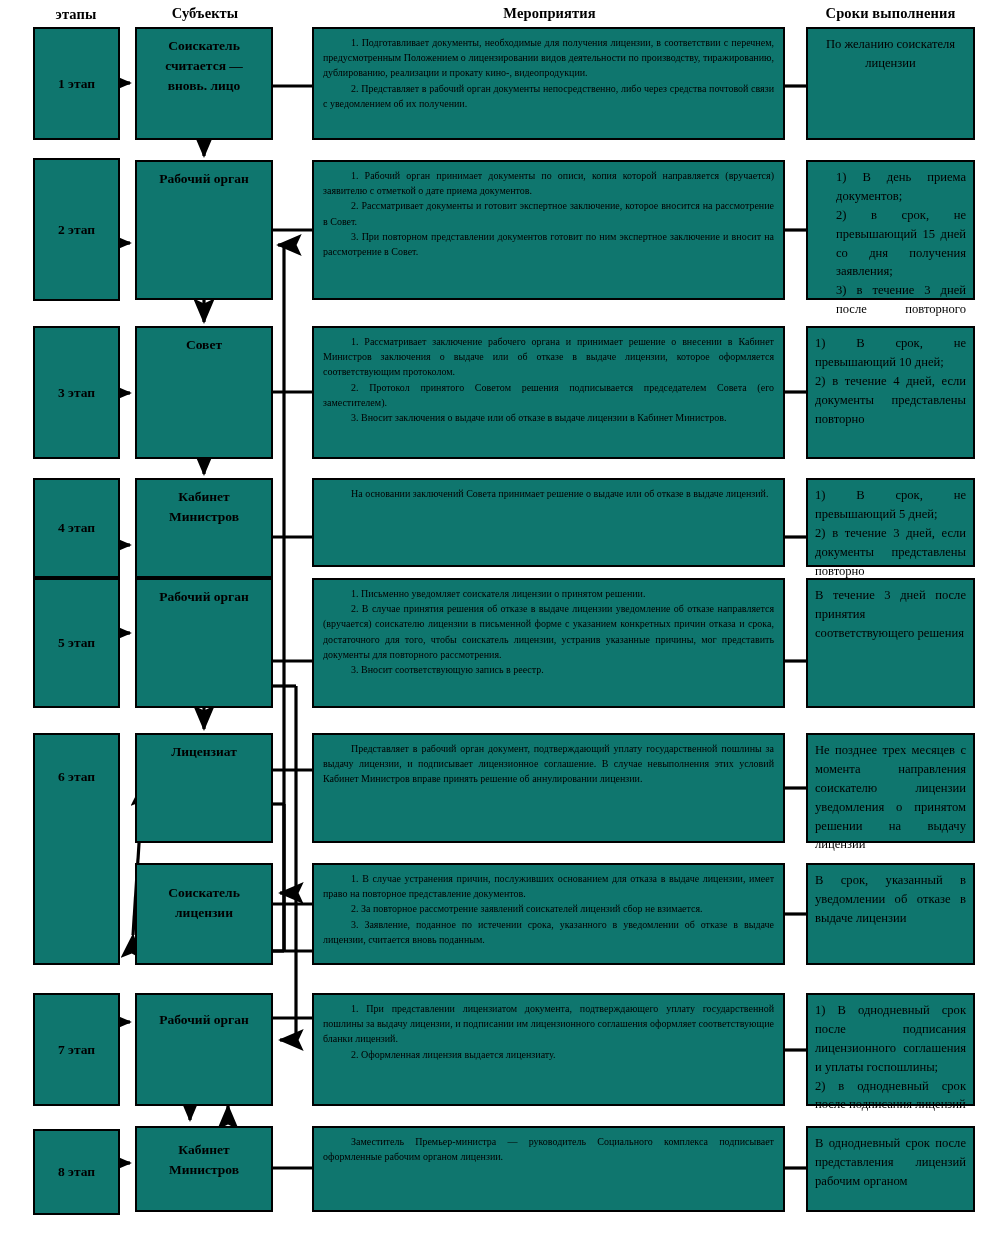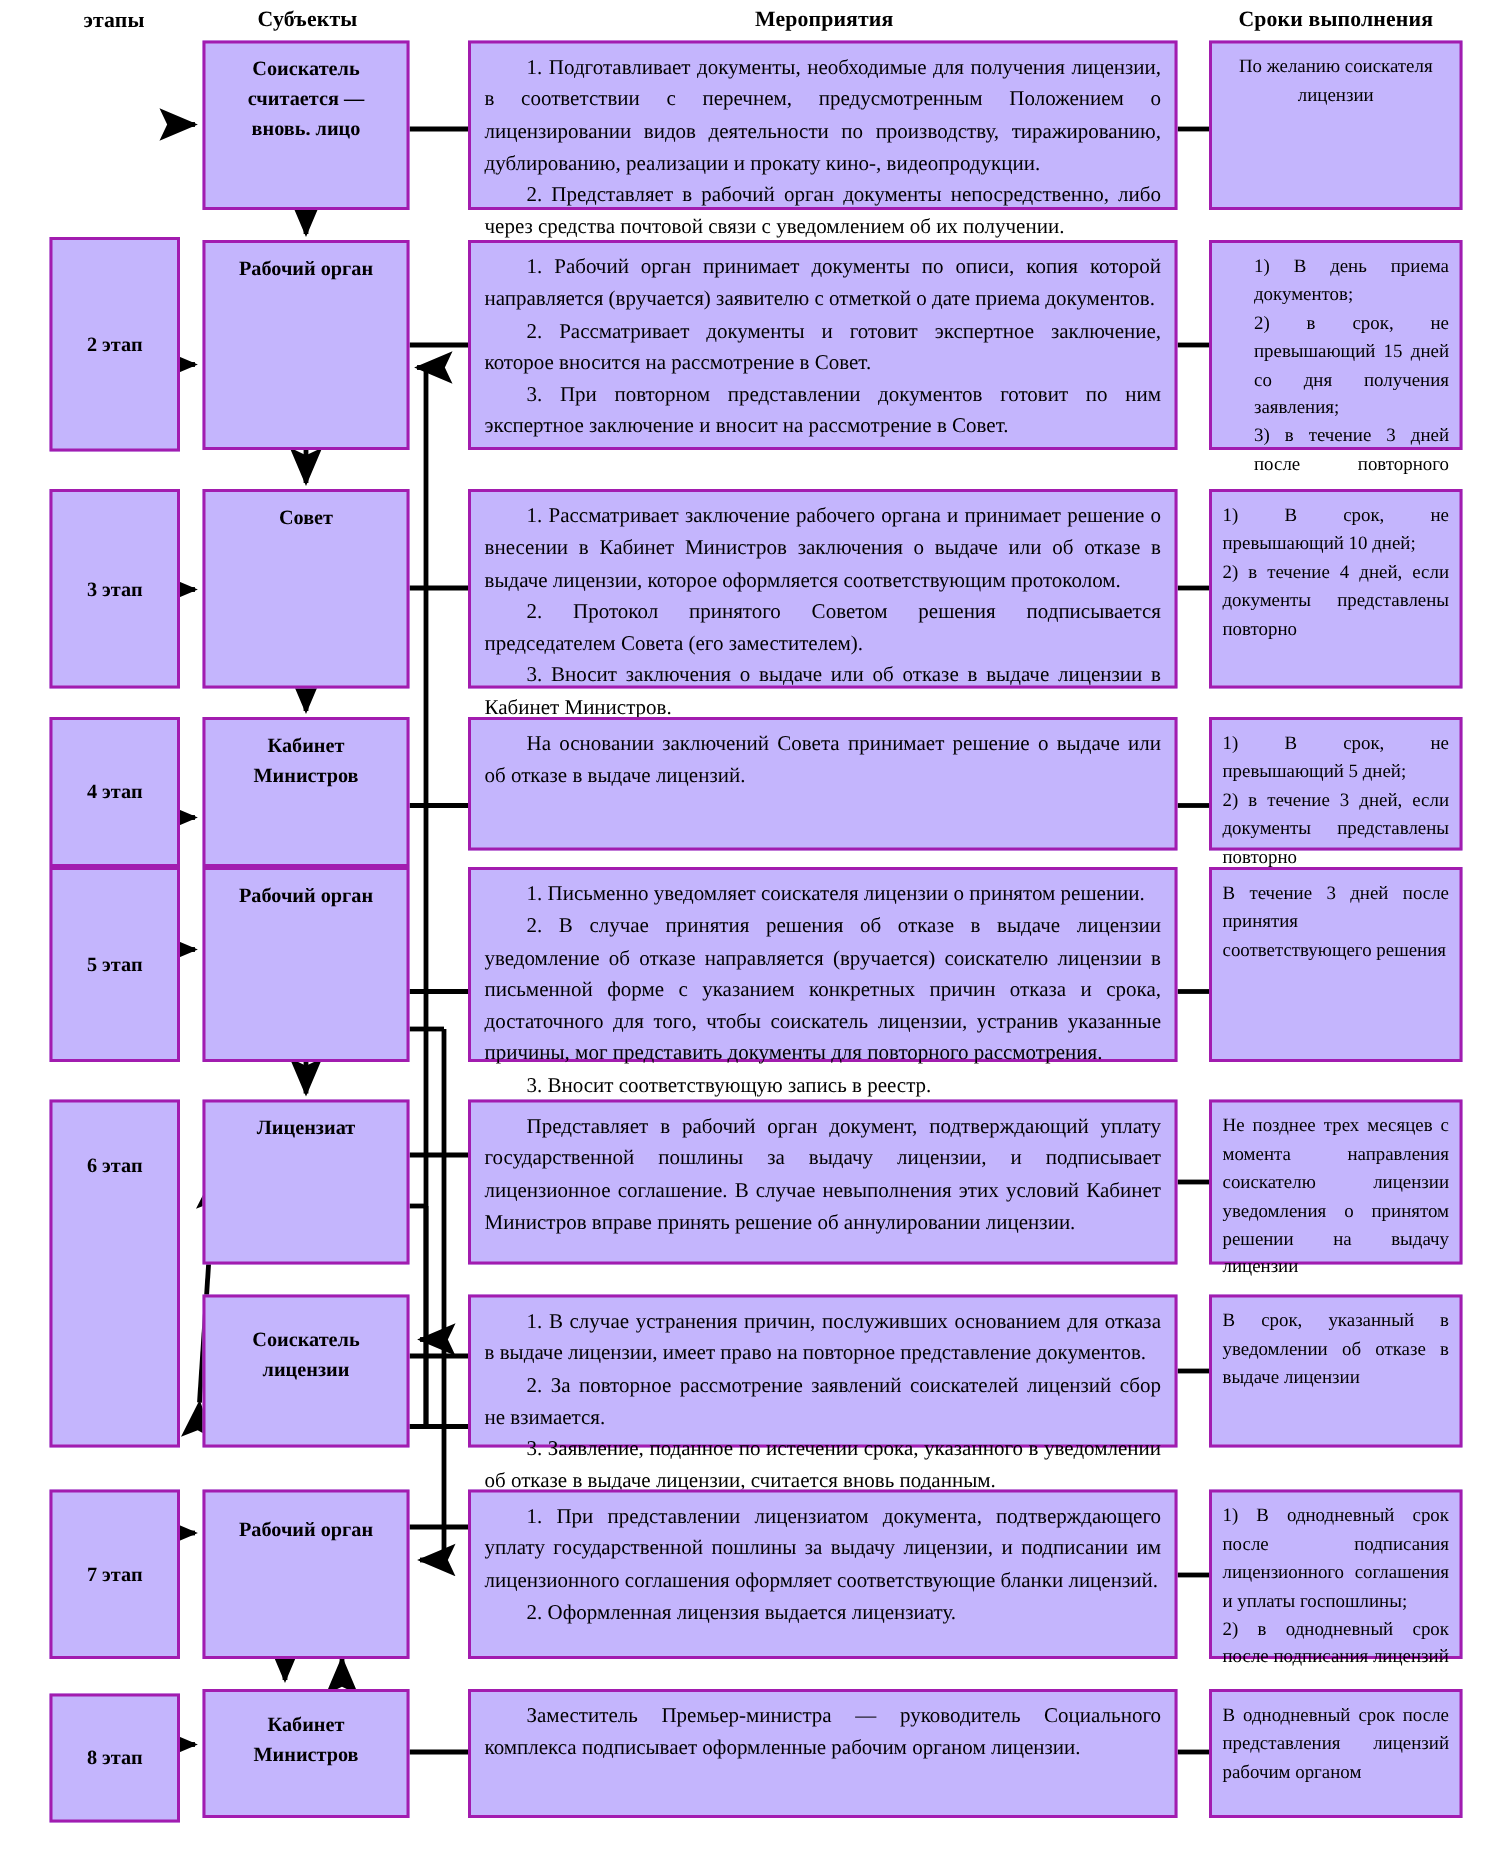--- a/index.html
+++ b/index.html
@@ -22,22 +22,22 @@
     position: absolute;
     font-family: "Liberation Serif", serif;
     font-weight: bold;
     font-size: 14.5px;
     text-align: center;
     white-space: nowrap;
     letter-spacing: 0.1px;
   }
   .box {
     position: absolute;
-    border: 2px solid #a21caf;
-    background: #c4b5fd;
+    border: 2px solid #000000;
+    background: #0f766e;
   }
   .stagebox {
     display: flex; align-items: center; justify-content: center;
   }
   .stagebox span {
     font-weight: bold; font-size: 13.5px;
     text-align: center;
   }
   .subjbox {
     padding-top: 7px;
@@ -46,21 +46,21 @@
   .subjbox span {
     font-weight: bold; font-size: 13.5px;
     line-height: 1.47;
     display: block;
   }
   .actbox {
     padding: 6px 9px 4px 9px;
   }
   .actbox p {
     margin: 0;
-    font-size: 14px;
+    font-size: 10px;
     line-height: 1.52;
     text-align: justify;
     text-indent: 28px;
     text-justify: inter-word;
     hyphens: manual;
   }
   .dlbox {
     padding: 6px 7px 4px 7px;
   }
   .dlbox p {
@@ -162,20 +162,23 @@
 
       <line x1="273" y1="804" x2="284" y2="804"></line>
       <line x1="284" y1="804" x2="284" y2="951"></line>
 
       <line x1="284" y1="951" x2="273" y2="951"></line>
 
       <line x1="312" y1="300" x2="312" y2="326" stroke-width="0"></line>
     </g>
   </svg>
 
+  <div class="box stagebox" style="left:33px;top:27px;width:87px;height:113px;">
+    <span>1 этап</span>
+  </div>
   <div class="box subjbox" style="left:135px;top:27px;width:138px;height:113px;">
     <span>Соискатель</span>
     <span>считается —</span>
     <span>вновь. лицо</span>
   </div>
   <div class="box actbox" style="left:312px;top:27px;width:473px;height:113px;">
     <p>1. Подготавливает документы, необходимые для получения лицензии, в соответствии с перечнем, предусмотренным Положением о лицензировании видов деятельности по производству, тиражированию, дублированию, реализации и прокату кино-, видеопродукции.</p>
     <p>2. Представляет в рабочий орган документы непосредственно, либо через средства почтовой связи с уведомлением об их получении.</p>
   </div>
   <div class="box dlbox ctr" style="left:806px;top:27px;width:169px;height:113px;">

